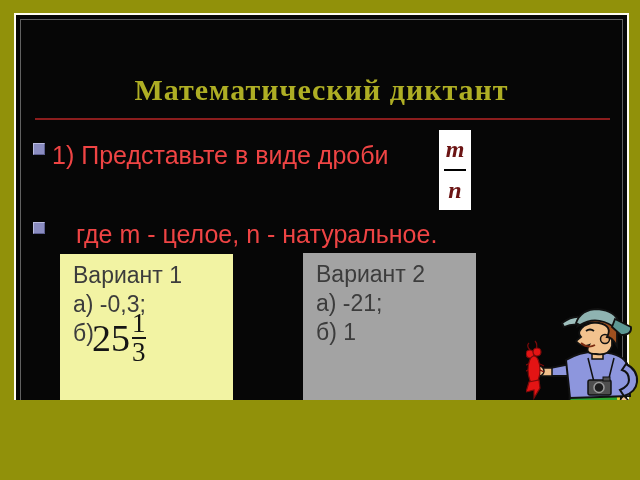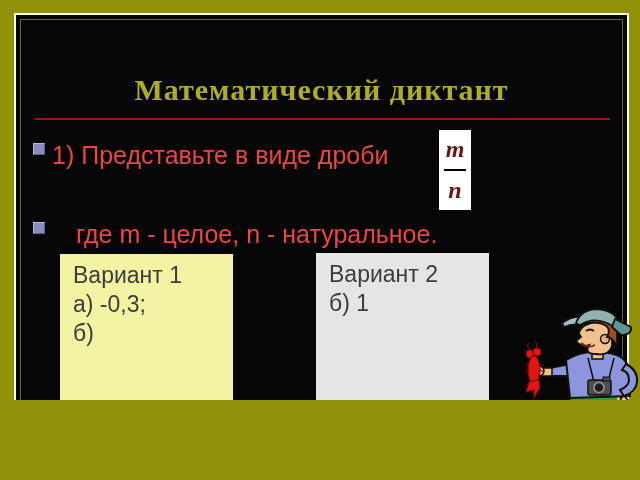--- a/index.html
+++ b/index.html
@@ -24,21 +24,21 @@
   .formula-mn{position:absolute;left:423px;top:115px;width:32px;height:80px;background:#ffffff;
          display:flex;flex-direction:column;align-items:center;justify-content:space-between;
          font-family:"Liberation Serif",serif;font-style:italic;font-weight:bold;
          font-size:24px;color:#6b1414;}
   .mn-num{flex:1;display:flex;align-items:center;}
   .mn-bar{width:22px;height:2px;background:#000;}
   .mn-den{flex:1;display:flex;align-items:center;}
   .variant-box{position:absolute;box-sizing:border-box;padding:7px 12px 0 13px;
          color:#3c3c3c;font-size:23px;line-height:29px;}
   .variant-1{left:44px;top:239px;width:173px;height:157px;background:#f2f3a3;}
-  .variant-2{left:300px;top:238px;width:173px;height:155px;background:#e5e5e5;}
+  .variant-2{left:287px;top:238px;width:173px;height:155px;background:#a3a3a3;}
   .mixed{position:absolute;left:32px;top:64px;font-family:"Liberation Serif",serif;
          color:#151515;display:flex;align-items:flex-start;}
   .mixed-whole{font-size:38px;line-height:40px;}
   .mixed-frac{display:flex;flex-direction:column;text-align:center;
          font-size:27px;line-height:27px;margin-left:2px;margin-top:-8px;}
   .mixed-den{border-top:2px solid #151515;}
   .boy{position:absolute;left:526px;top:308px;z-index:5;}
 </style>
 </head>
 <body>
@@ -59,24 +59,32 @@
       <span class="mn-den">n</span>
     </div>
 
     <div class="bullet-sq b2"></div>
     <div class="bullet-text bt2">где m - целое, n - натуральное.</div>
 
     <div class="variant-box variant-1">
       <div>Вариант 1</div>
       <div>а) -0,3;</div>
       <div>б)</div>
+      <div class="mixed">
+        <span class="mixed-whole">25</span>
+        <span class="mixed-frac">
+          <span class="mixed-num">1</span>
+          <span class="mixed-den">3</span>
+        </span>
+      </div>
     </div>
 
     <div class="variant-box variant-2">
       <div>Вариант 2</div>
+      <div>а) -21;</div>
       <div>б) 1</div>
     </div>
   </div>
 
   <svg class="boy" width="114" height="166" viewBox="0 0 114 166">
 
     <path d="M12 140 L24 133 L32 140 L42 130 L54 138 L64 128 L76 136 L88 130 L98 138 L108 132 L112 143 L102 147 L108 155 L93 151 L85 160 L72 154 L60 161 L46 156 L34 161 L23 152 L10 156 L15 147 L4 149 Z" fill="#3bd40e" stroke="#157d00" stroke-width="2"></path>
 
     <g stroke="#111" stroke-width="1.5">
       <rect x="57" y="102" width="11" height="26" fill="#f0c08c"></rect>

